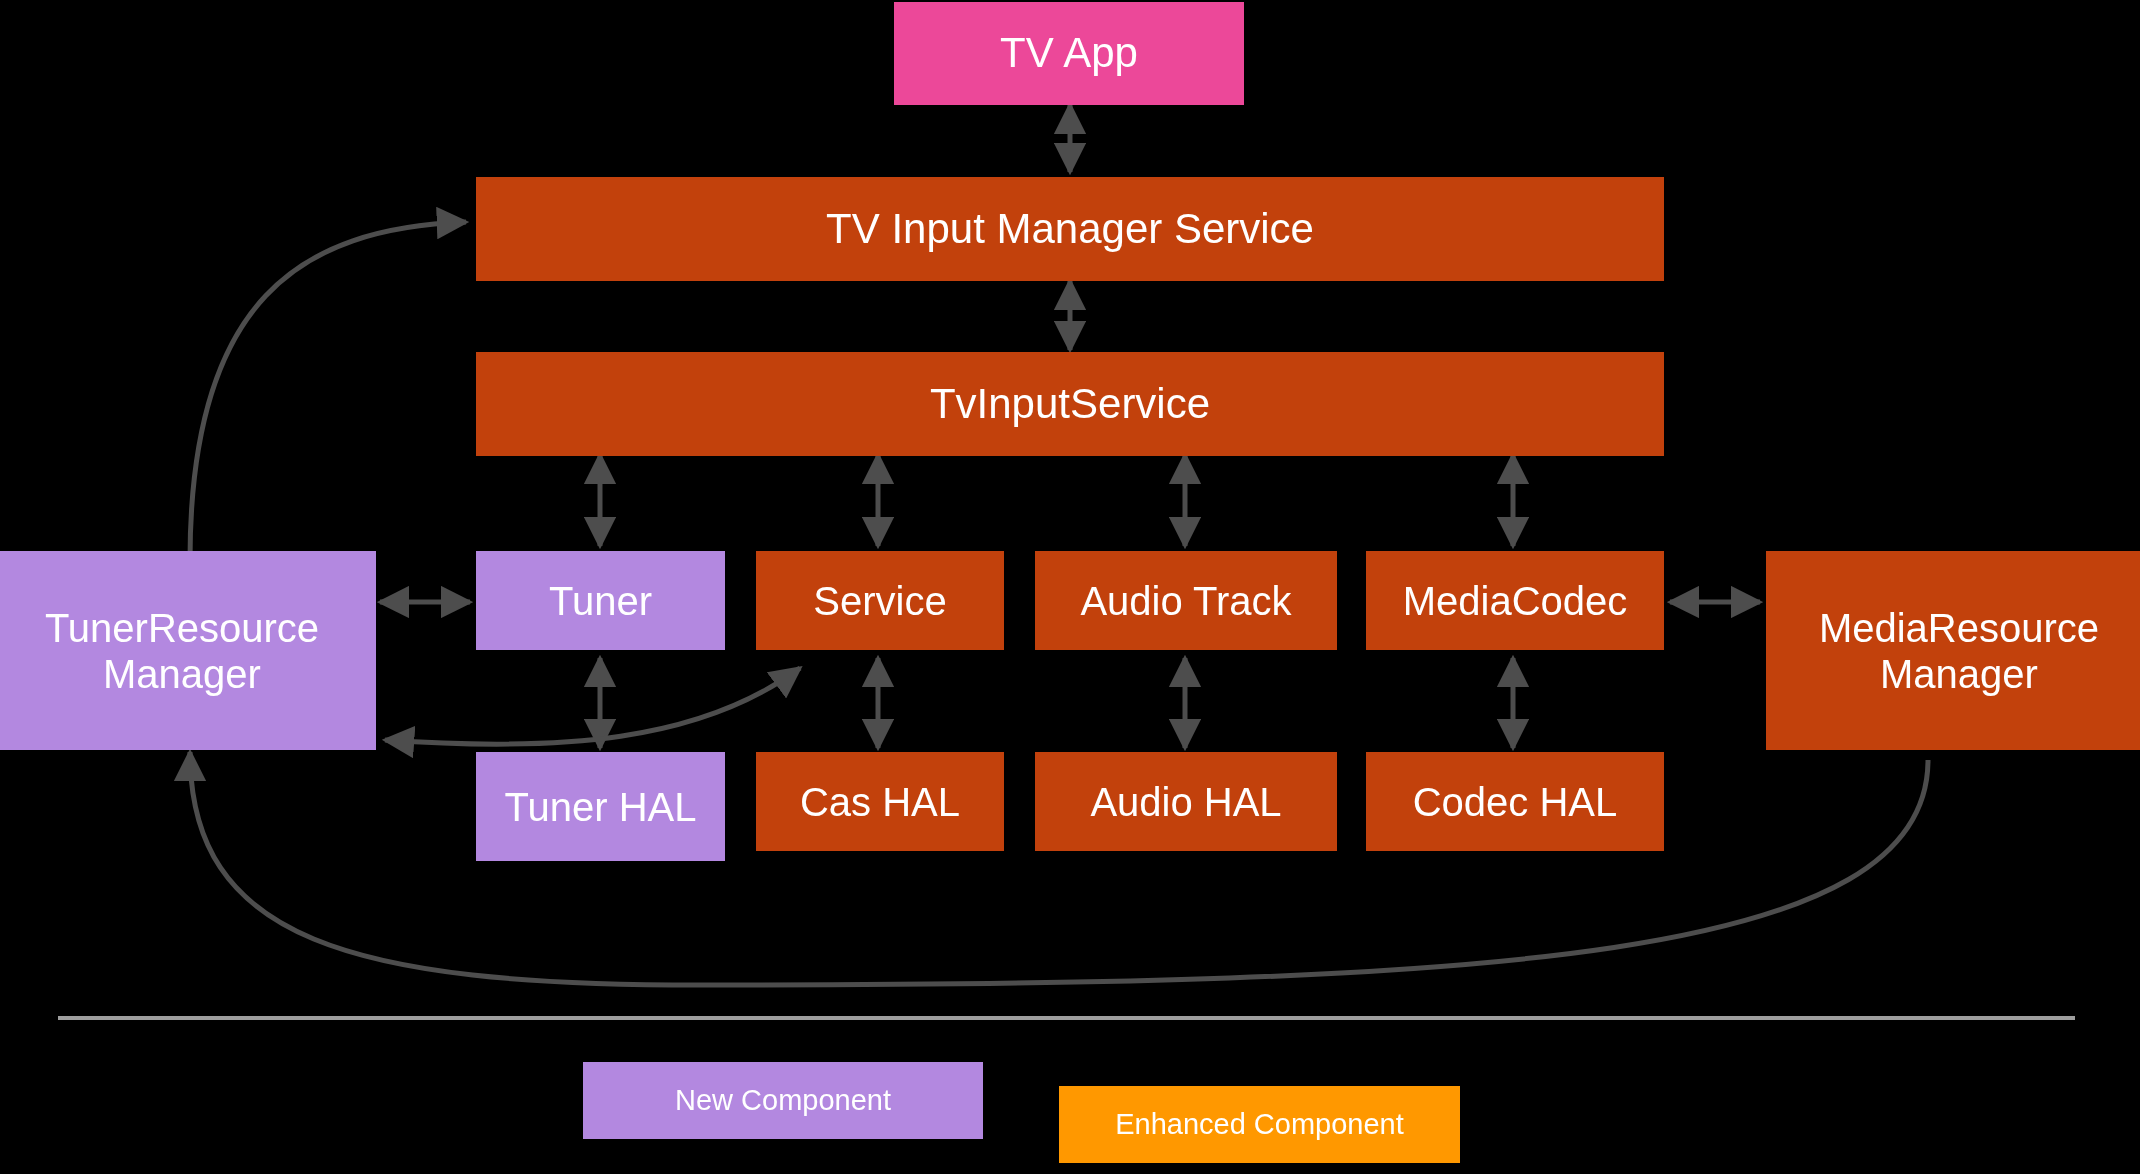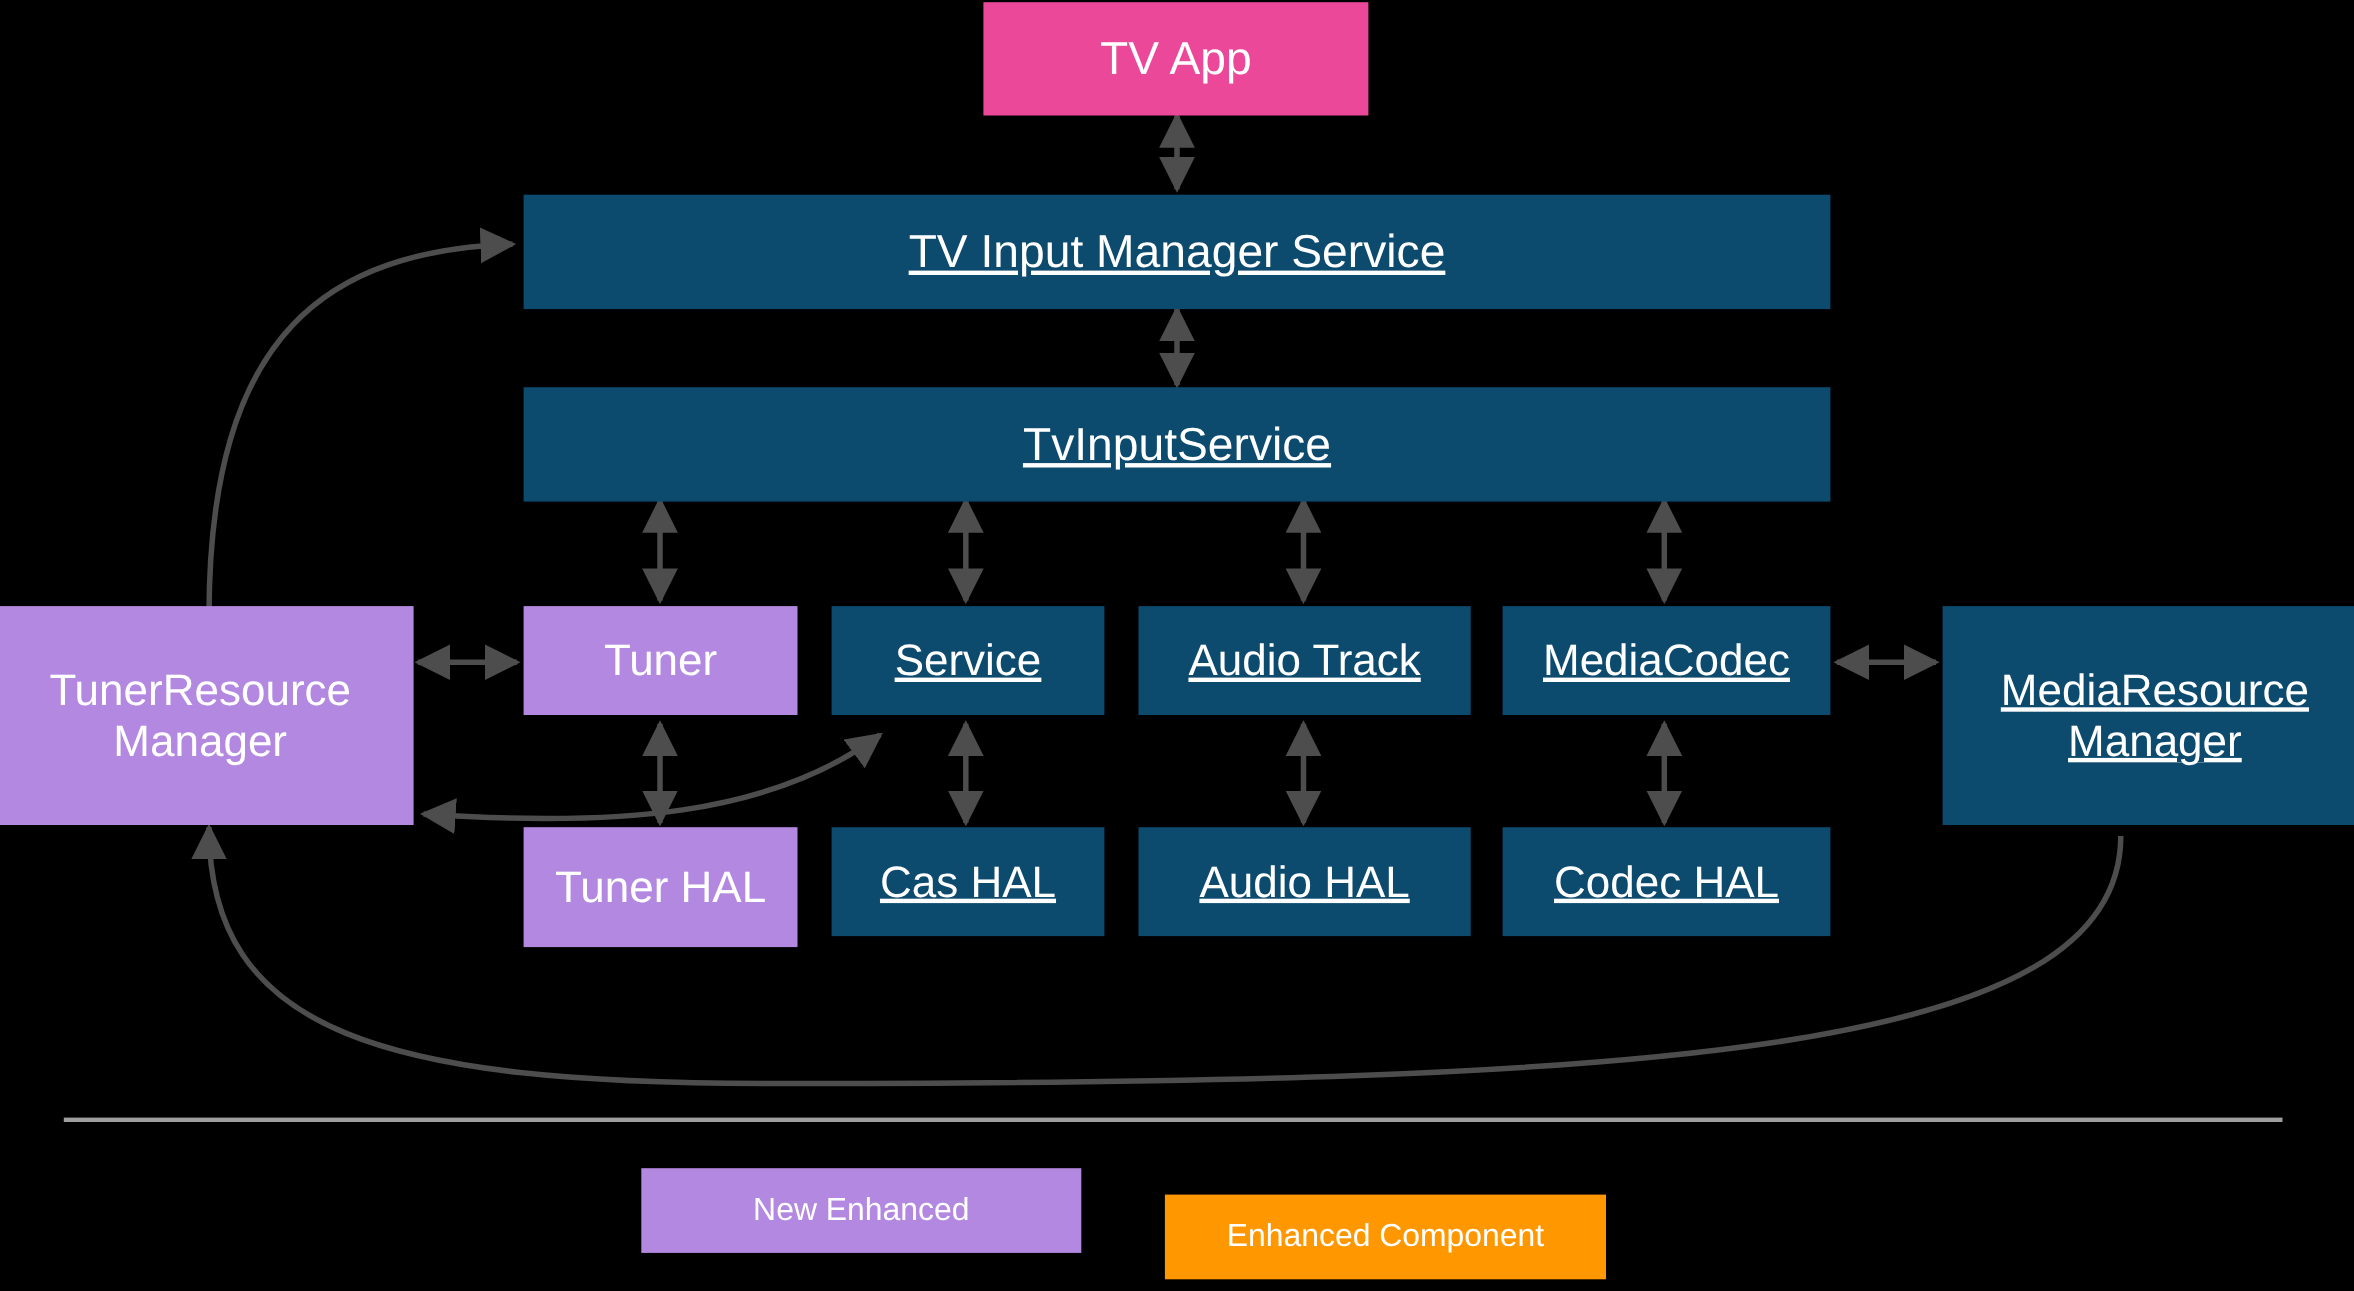--- a/index.html
+++ b/index.html
@@ -22,21 +22,21 @@
     align-items: center;
     justify-content: center;
     text-align: center;
     color: #ffffff;
     box-sizing: border-box;
     line-height: 1.15;
     white-space: pre-line;
     z-index: 3;
   }
   .node.app      { background: #ec4899; }
-  .node.enhanced { background: #0c4a6e; text-decoration: underline; }
+  .node.enhanced { background: #c2410c; }
   .node.newcomp  { background: #b388e0; }
 
   #edges {
     position: absolute;
     left: 0;
     top: 0;
     width: 2140px;
     height: 1174px;
     z-index: 2;
     pointer-events: none;
@@ -127,17 +127,17 @@
   <div class="node newcomp" style="left:476px; top:752px; width:249px; height:109px; font-size:40px;">Tuner HAL</div>
 
   <div class="node enhanced" style="left:756px; top:752px; width:248px; height:99px; font-size:40px;">Cas HAL</div>
 
   <div class="node enhanced" style="left:1035px; top:752px; width:302px; height:99px; font-size:40px;">Audio HAL</div>
 
   <div class="node enhanced" style="left:1366px; top:752px; width:298px; height:99px; font-size:40px;">Codec HAL</div>
 
   <div class="divider"></div>
 
-  <div class="legend-chip" style="left:583px; top:1062px; width:400px; height:77px; background:#b388e0;">New Enhanced</div>
+  <div class="legend-chip" style="left:583px; top:1062px; width:400px; height:77px; background:#b388e0;">New Component</div>
 
   <div class="legend-chip" style="left:1059px; top:1086px; width:401px; height:77px; background:#ff9800;">Enhanced Component</div>
 
 </div>
 
 </body></html>

